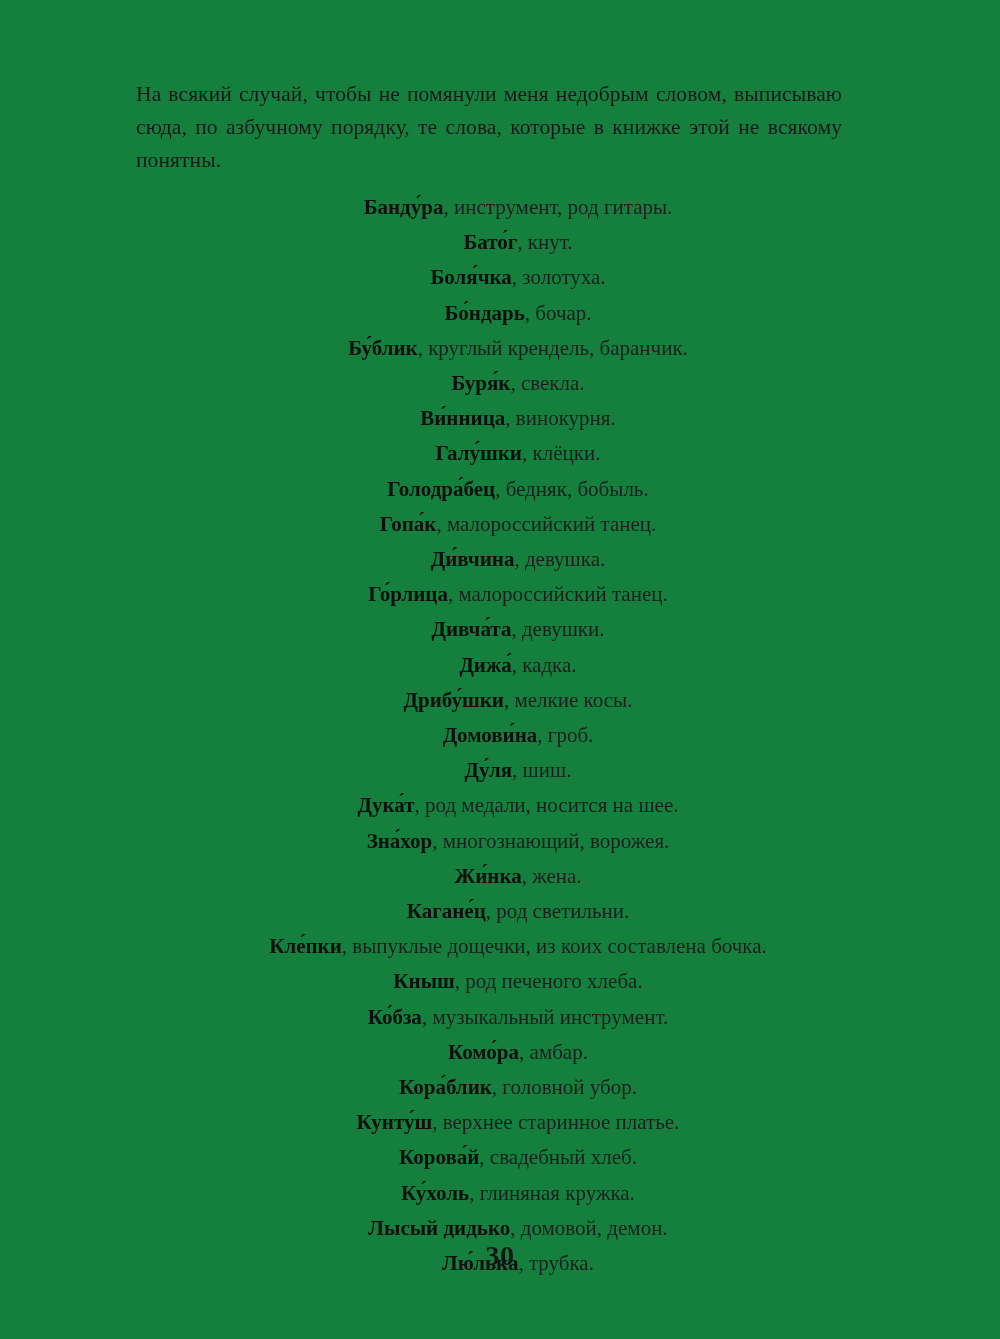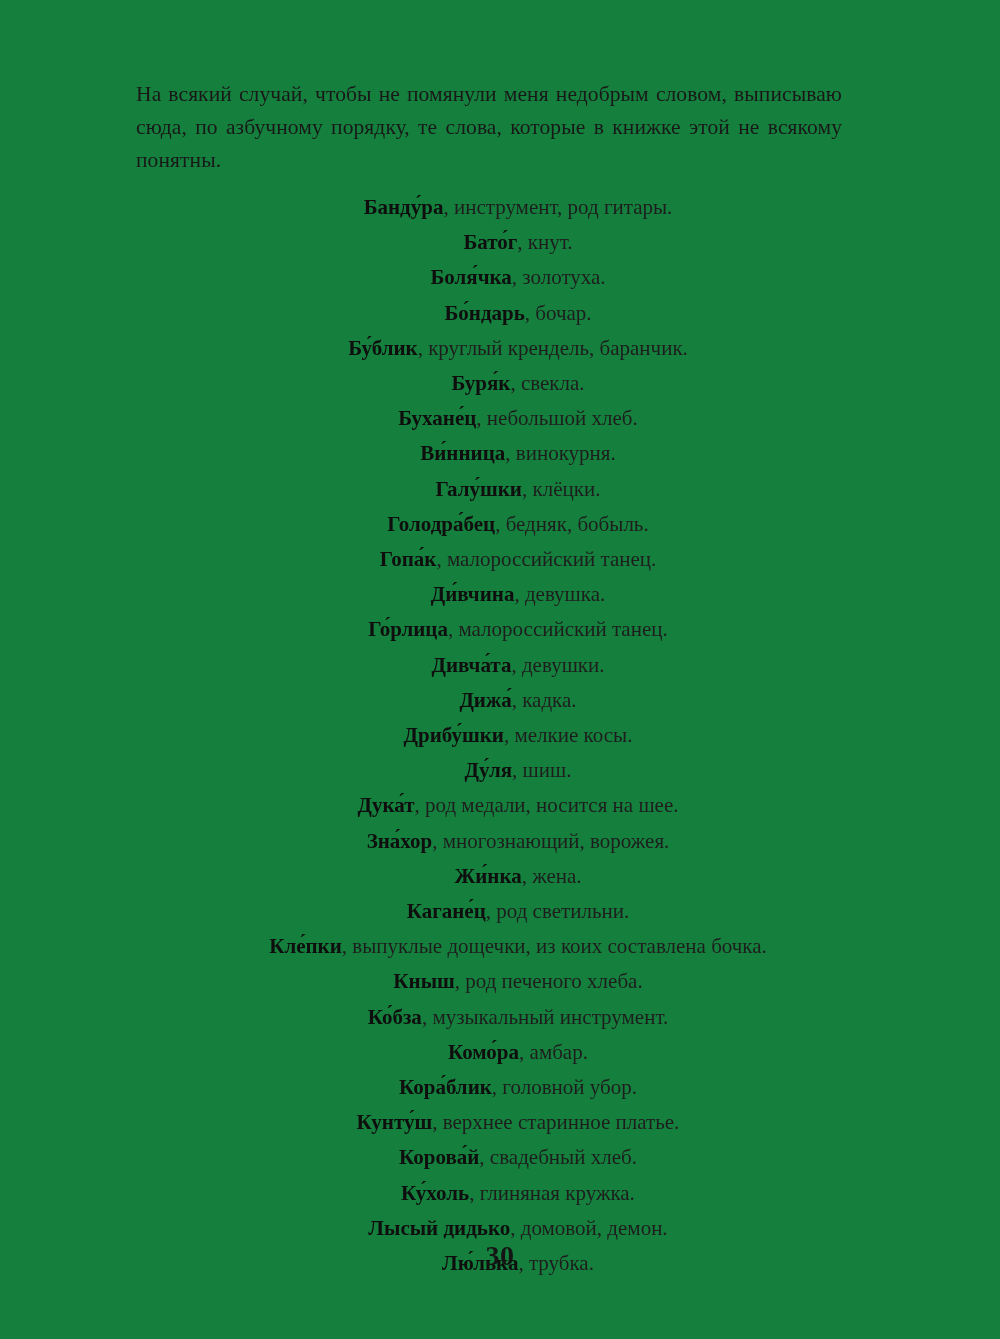--- a/index.html
+++ b/index.html
@@ -86,30 +86,30 @@
 
   <p class="intro">На всякий случай, чтобы не помянули меня недобрым словом, выписываю сюда, по азбучному порядку, те слова, которые в книжке этой не всякому понятны.</p>
 
   <ul class="glossary">
       <li class="entry"><span class="headword">Банду́ра</span><span class="gloss">, инструмент, род гитары.</span></li>
       <li class="entry"><span class="headword">Бато́г</span><span class="gloss">, кнут.</span></li>
       <li class="entry"><span class="headword">Боля́чка</span><span class="gloss">, золотуха.</span></li>
       <li class="entry"><span class="headword">Бо́ндарь</span><span class="gloss">, бочар.</span></li>
       <li class="entry"><span class="headword">Бу́блик</span><span class="gloss">, круглый крендель, баранчик.</span></li>
       <li class="entry"><span class="headword">Буря́к</span><span class="gloss">, свекла.</span></li>
-      <li class="entry"><span class="headword">Бухане́ц</span><span class="gloss">, небольшой хлеб.</span></li>
       <li class="entry"><span class="headword">Ви́нница</span><span class="gloss">, винокурня.</span></li>
       <li class="entry"><span class="headword">Галу́шки</span><span class="gloss">, клёцки.</span></li>
       <li class="entry"><span class="headword">Голодра́бец</span><span class="gloss">, бедняк, бобыль.</span></li>
       <li class="entry"><span class="headword">Гопа́к</span><span class="gloss">, малороссийский танец.</span></li>
       <li class="entry"><span class="headword">Ди́вчина</span><span class="gloss">, девушка.</span></li>
       <li class="entry"><span class="headword">Го́рлица</span><span class="gloss">, малороссийский танец.</span></li>
       <li class="entry"><span class="headword">Дивча́та</span><span class="gloss">, девушки.</span></li>
       <li class="entry"><span class="headword">Дижа́</span><span class="gloss">, кадка.</span></li>
       <li class="entry"><span class="headword">Дрибу́шки</span><span class="gloss">, мелкие косы.</span></li>
+      <li class="entry"><span class="headword">Домови́на</span><span class="gloss">, гроб.</span></li>
       <li class="entry"><span class="headword">Ду́ля</span><span class="gloss">, шиш.</span></li>
       <li class="entry"><span class="headword">Дука́т</span><span class="gloss">, род медали, носится на шее.</span></li>
       <li class="entry"><span class="headword">Зна́хор</span><span class="gloss">, многознающий, ворожея.</span></li>
       <li class="entry"><span class="headword">Жи́нка</span><span class="gloss">, жена.</span></li>
       <li class="entry"><span class="headword">Кагане́ц</span><span class="gloss">, род светильни.</span></li>
       <li class="entry"><span class="headword">Кле́пки</span><span class="gloss">, выпуклые дощечки, из коих составлена бочка.</span></li>
       <li class="entry"><span class="headword">Кныш</span><span class="gloss">, род печеного хлеба.</span></li>
       <li class="entry"><span class="headword">Ко́бза</span><span class="gloss">, музыкальный инструмент.</span></li>
       <li class="entry"><span class="headword">Комо́ра</span><span class="gloss">, амбар.</span></li>
       <li class="entry"><span class="headword">Кора́блик</span><span class="gloss">, головной убор.</span></li>

